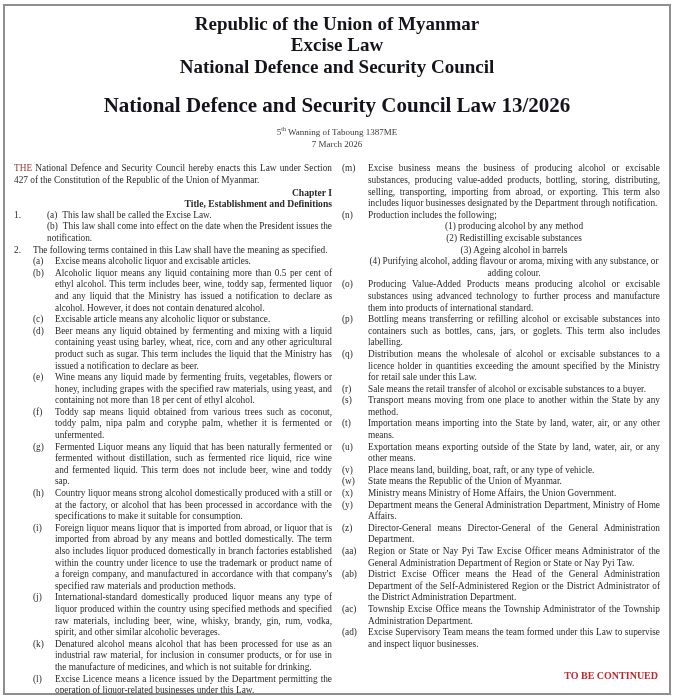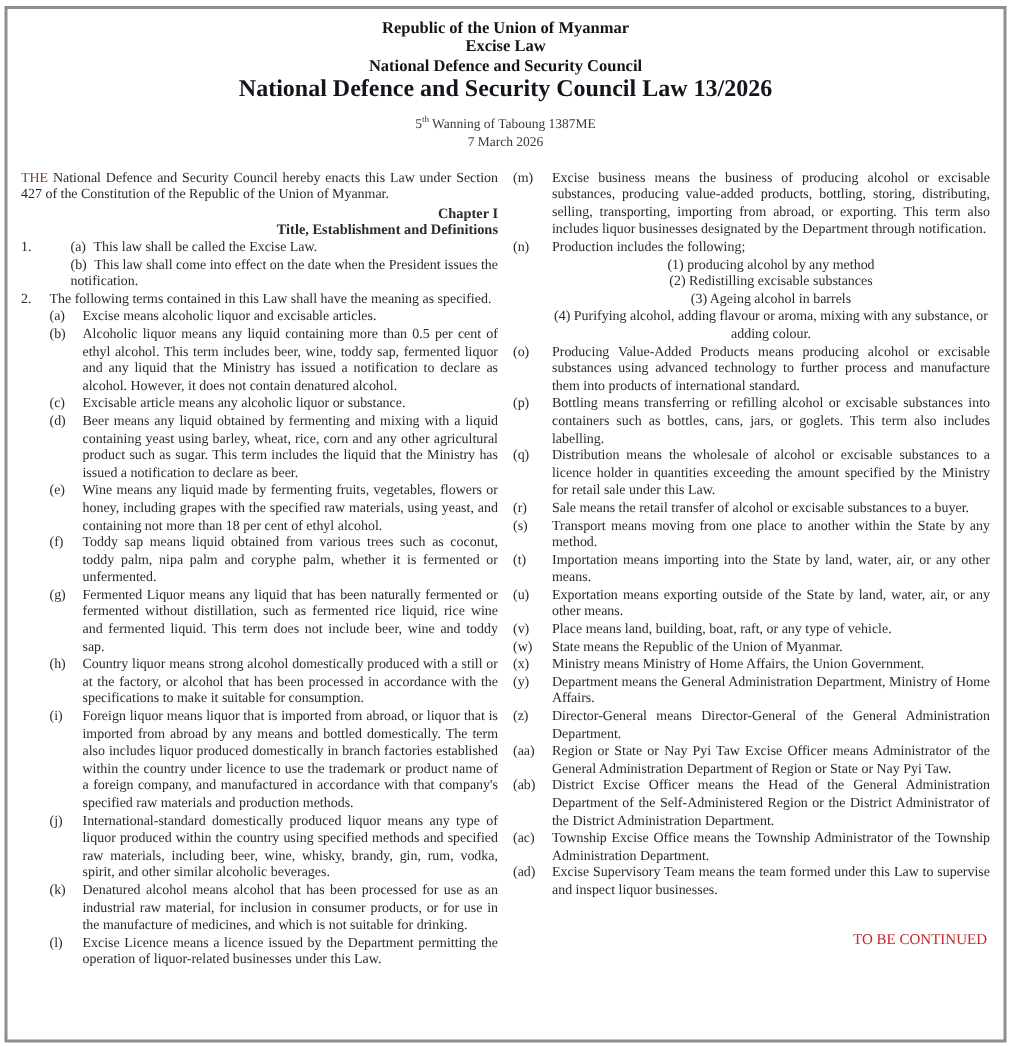--- a/index.html
+++ b/index.html
@@ -4,22 +4,22 @@
 <style>
   html,body{margin:0;padding:0;background:#ffffff;}
   body{width:674px;height:698px;overflow:hidden;position:relative;
        font-family:"Liberation Serif","DejaVu Serif",serif;color:#2a2a2a;}
   .page-border{position:absolute;top:4px;left:3px;right:3px;bottom:3px;
        border:2px solid #8e8e8e;pointer-events:none;}
   .page{position:absolute;top:6px;left:5px;right:5px;bottom:5px;overflow:hidden;}
 
   
   .header{text-align:center;padding-top:7px;line-height:1.13;color:#14141c;}
-  .h-line{font-weight:bold;font-size:11px;}
-  .h-line4{font-weight:bold;font-size:16px;margin-top:1px;}
+  .h-line{font-weight:bold;font-size:19px;}
+  .h-line4{font-weight:bold;font-size:21px;margin-top:17px;}
   .date-block{margin-top:7px;line-height:1.35;font-size:9px;color:#3a3a3a;}
   sup{font-size:6px;}
 
   
   .columns{display:flex;gap:10px;padding:0 9px;margin-top:13px;}
   .col{flex:1 1 0;font-size:9.3px;line-height:11.6px;text-align:justify;}
 
   .intro{margin-bottom:0;}
   .lead-word{color:#8c3a2f;}
   .chapter-title,.chapter-sub{text-align:right;font-weight:bold;font-size:9.6px;}
@@ -30,21 +30,21 @@
   .inline-marker{margin-right:5px;}
 
   .terms-left{padding-left:19px;}
   .terms-left .term{position:relative;padding-left:22px;}
   .terms-left .term .marker{position:absolute;left:0;top:0;}
 
   .terms-right .term{position:relative;padding-left:26px;}
   .terms-right .term .marker{position:absolute;left:0;top:0;}
   .subitem{text-align:center;}
 
-  .continued{margin-top:20px;text-align:right;font-weight:normal;
+  .continued{margin-top:20px;text-align:right;font-weight:bold;
        font-size:10px;color:#c1272d;padding-right:2px;}
 </style>
 </head>
 <body>
 
 <div class="page-border"></div>
 
 <div class="page">
 
   <div class="header">

